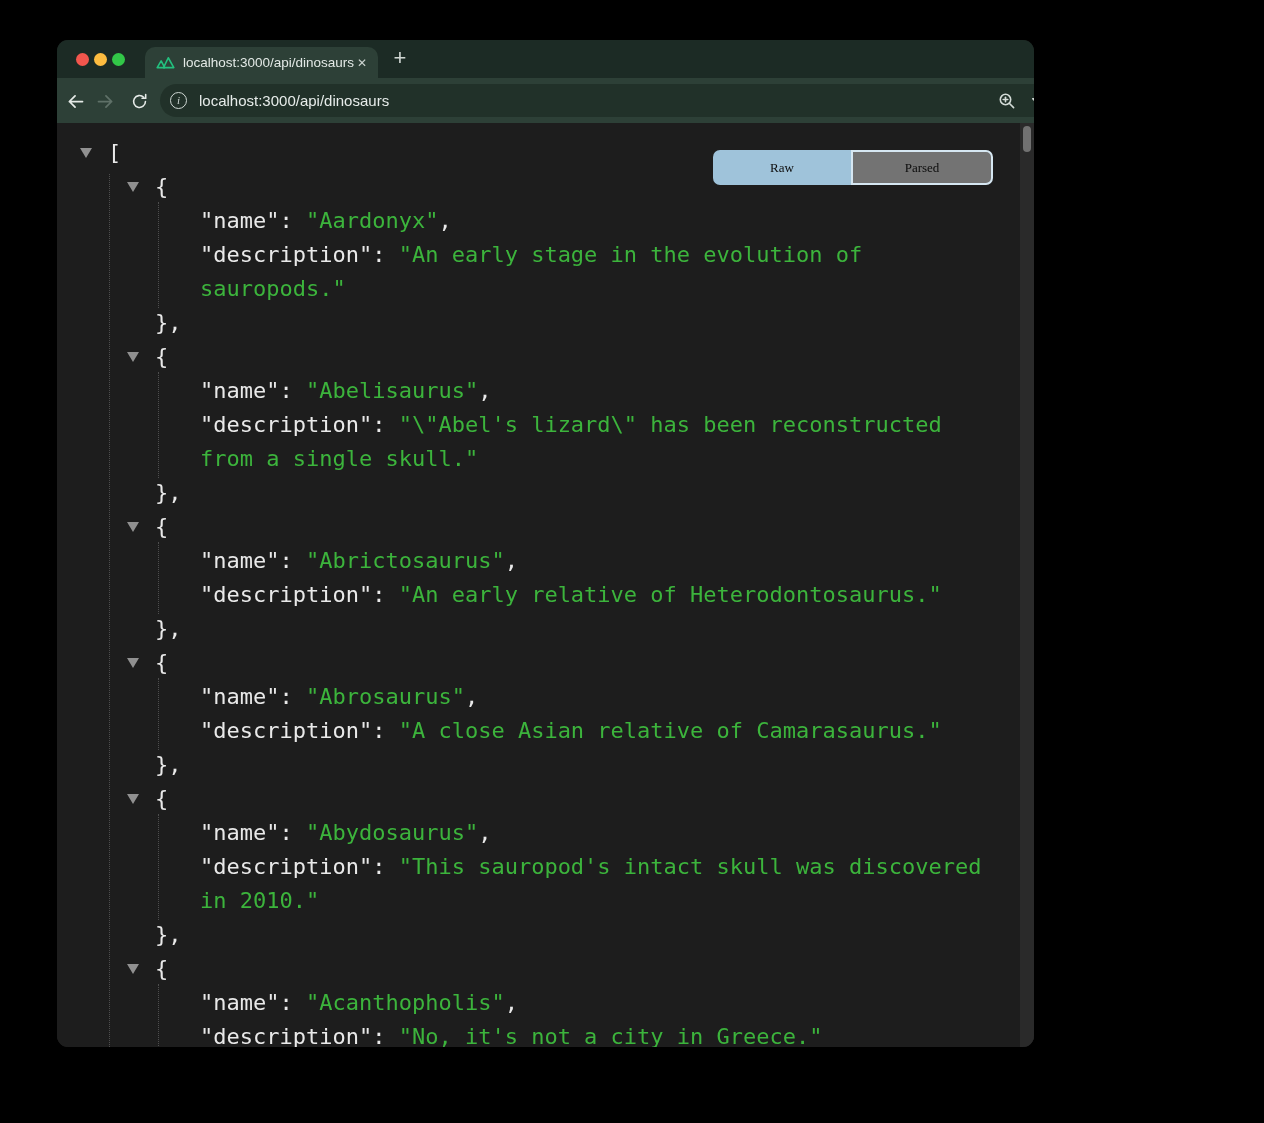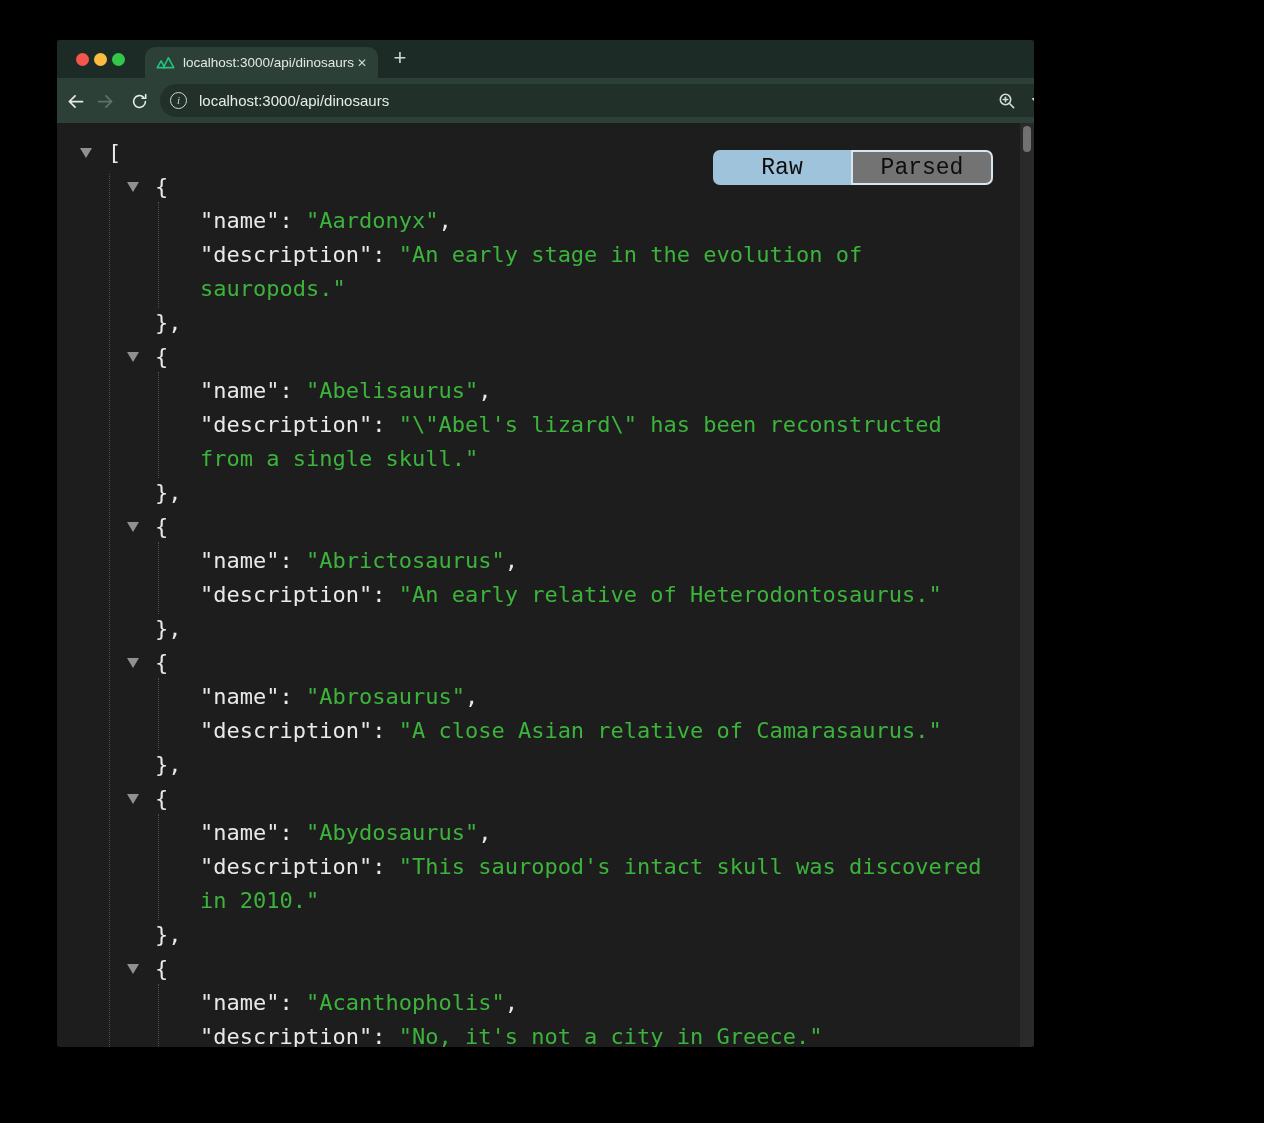--- a/index.html
+++ b/index.html
@@ -2,21 +2,21 @@
 <html><head>
 <meta charset="utf-8">
 <style>
   * { box-sizing: border-box; margin: 0; padding: 0; }
   html,body { background:#000; width:1264px; height:1123px; overflow:hidden; }
   body { font-family:"Liberation Sans", sans-serif; }
 
   .screen { position:relative; width:1264px; height:1123px; background:#000; }
 
   .window { position:absolute; left:57px; top:40px; width:977px; height:1007px;
-            border-radius:3px; overflow:hidden; background:#1d1d1d; }
+            border-radius:11px; overflow:hidden; background:#1d1d1d; }
 
   
   .tabstrip { position:relative; height:38px; background:#1c2b25; }
   .traffic { position:absolute; top:13px; width:13px; height:13px; border-radius:50%; }
   .tl-close { left:19px; background:#f2564d; }
   .tl-min   { left:37px; background:#fdbc40; }
   .tl-max   { left:55px; background:#32c748; }
 
   .tab { position:absolute; left:88px; bottom:0; width:233px; height:31px;
          background:#2d4037; border-radius:10px 10px 0 0;
@@ -65,21 +65,21 @@
   .plain { color:#e9e9e9; }
   .str { color:#3cb43c; }
   .root-guide { position:absolute; left:52px; top:51px; bottom:0;
                 border-left:1px dotted #4e4e4e; }
   .entry { position:relative; }
   .entry .guide { position:absolute; left:101px; top:32px; bottom:32px;
                   border-left:1px dotted #4e4e4e; }
 
   
   .toggle { position:absolute; top:27px; right:41px; width:280px; height:35px; display:flex; }
-  .tbtn { flex:1; border:none; font-family:Liberation Mono, monospace; font-size:23px;
+  .tbtn { flex:1; border:none; font-family:Liberation Serif, serif; font-size:13px;
           color:#0d0d0d; padding:0; cursor:default; }
   .tbtn.raw { background:#9fc3da; border-radius:7px 0 0 7px; }
   .tbtn.parsed { background:#737373; border:2px solid #d6e7f2; border-radius:0 7px 7px 0; }
 
   
   .scrollbar { position:absolute; top:0; right:0; bottom:0; width:14px; background:#2a2a2a; }
   .thumb { position:absolute; top:3px; left:3px; width:8px; height:26px;
            border-radius:4px; background:#717171; }
 
   svg { display:block; }

